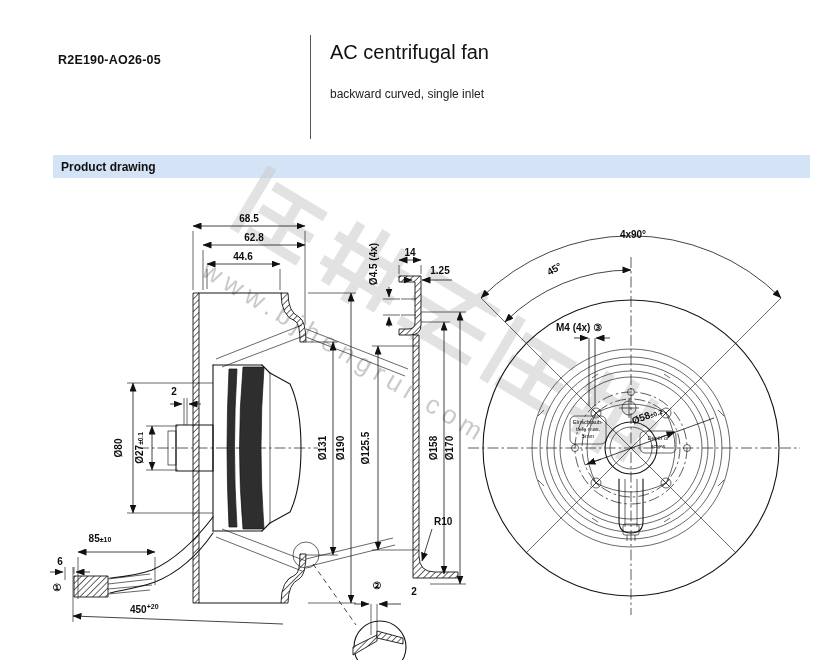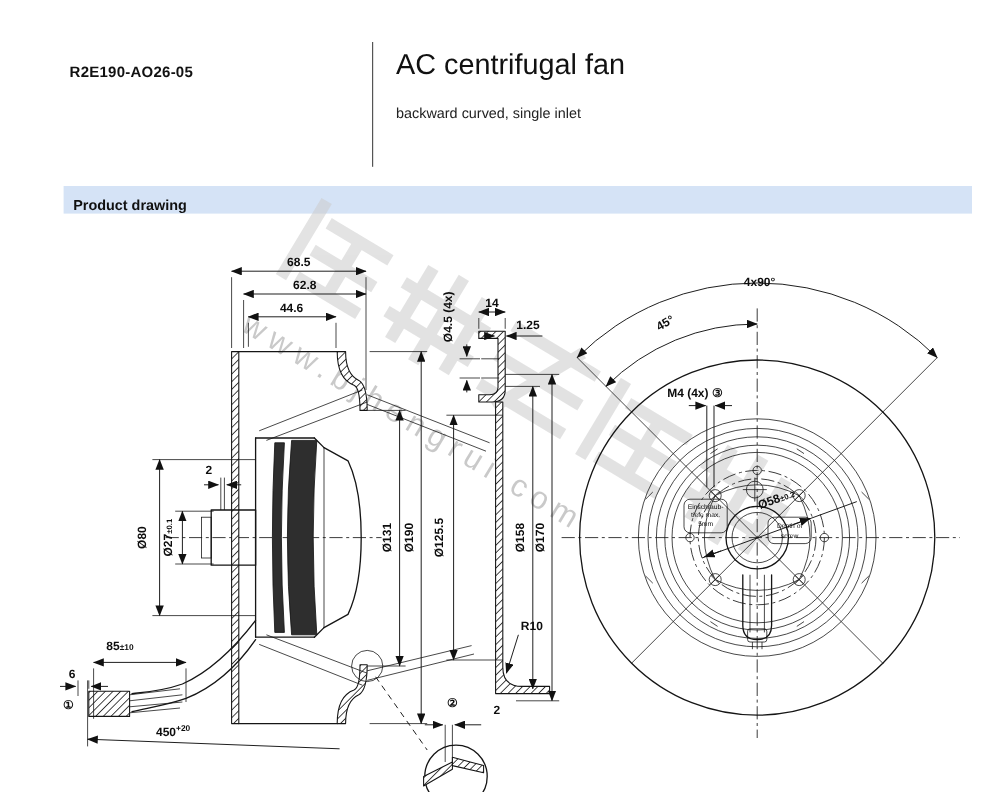--- a/index.html
+++ b/index.html
@@ -1,23 +1,23 @@
 <!DOCTYPE html>
 <html><head>
 <meta charset="utf-8">
 <style>
   html,body{margin:0;padding:0;background:#fff;}
   .page{position:relative;width:828px;height:660px;background:#fff;overflow:hidden;
         font-family:"Liberation Sans",sans-serif;color:#111;margin-top:27px;}
   .partno{position:absolute;left:58px;top:26px;font-size:12.5px;font-weight:bold;letter-spacing:.2px;}
   .vdiv{position:absolute;left:310px;top:8px;width:1px;height:104px;background:#555;}
-  .title{position:absolute;left:330px;top:14px;font-size:24px;font-weight:500;}
+  .title{position:absolute;left:330px;top:14px;font-size:20px;font-weight:500;}
   .subtitle{position:absolute;left:330px;top:60px;font-size:12px;color:#222;}
   .secbar{position:absolute;left:53px;top:128px;width:757px;height:23px;background:#d5e3f6;
-          display:flex;align-items:flex-end;}
+          display:flex;align-items:center;}
   .secbar span{font-size:12px;font-weight:bold;padding-left:8px;color:#101010;}
   svg{position:absolute;left:0;top:0;}
   .ol{stroke:#151515;stroke-width:1.1;fill:none;stroke-linejoin:round;stroke-linecap:round;}
   .thin{stroke:#151515;stroke-width:.65;fill:none;}
   .dim{stroke:#151515;stroke-width:.8;fill:none;}
   .cl{stroke:#333;stroke-width:.8;stroke-dasharray:11 3 2.5 3;fill:none;}
   .dash{stroke:#151515;stroke-width:.8;stroke-dasharray:5 4;fill:none;}
   .dimt{font:bold 10px "Liberation Sans",sans-serif;fill:#0d0d0d;}
   .boxt{font:5.6px "Liberation Sans",sans-serif;fill:#0d0d0d;}
   .hfill{fill:url(#hatch);stroke:#151515;stroke-width:.9;stroke-linejoin:round;}

